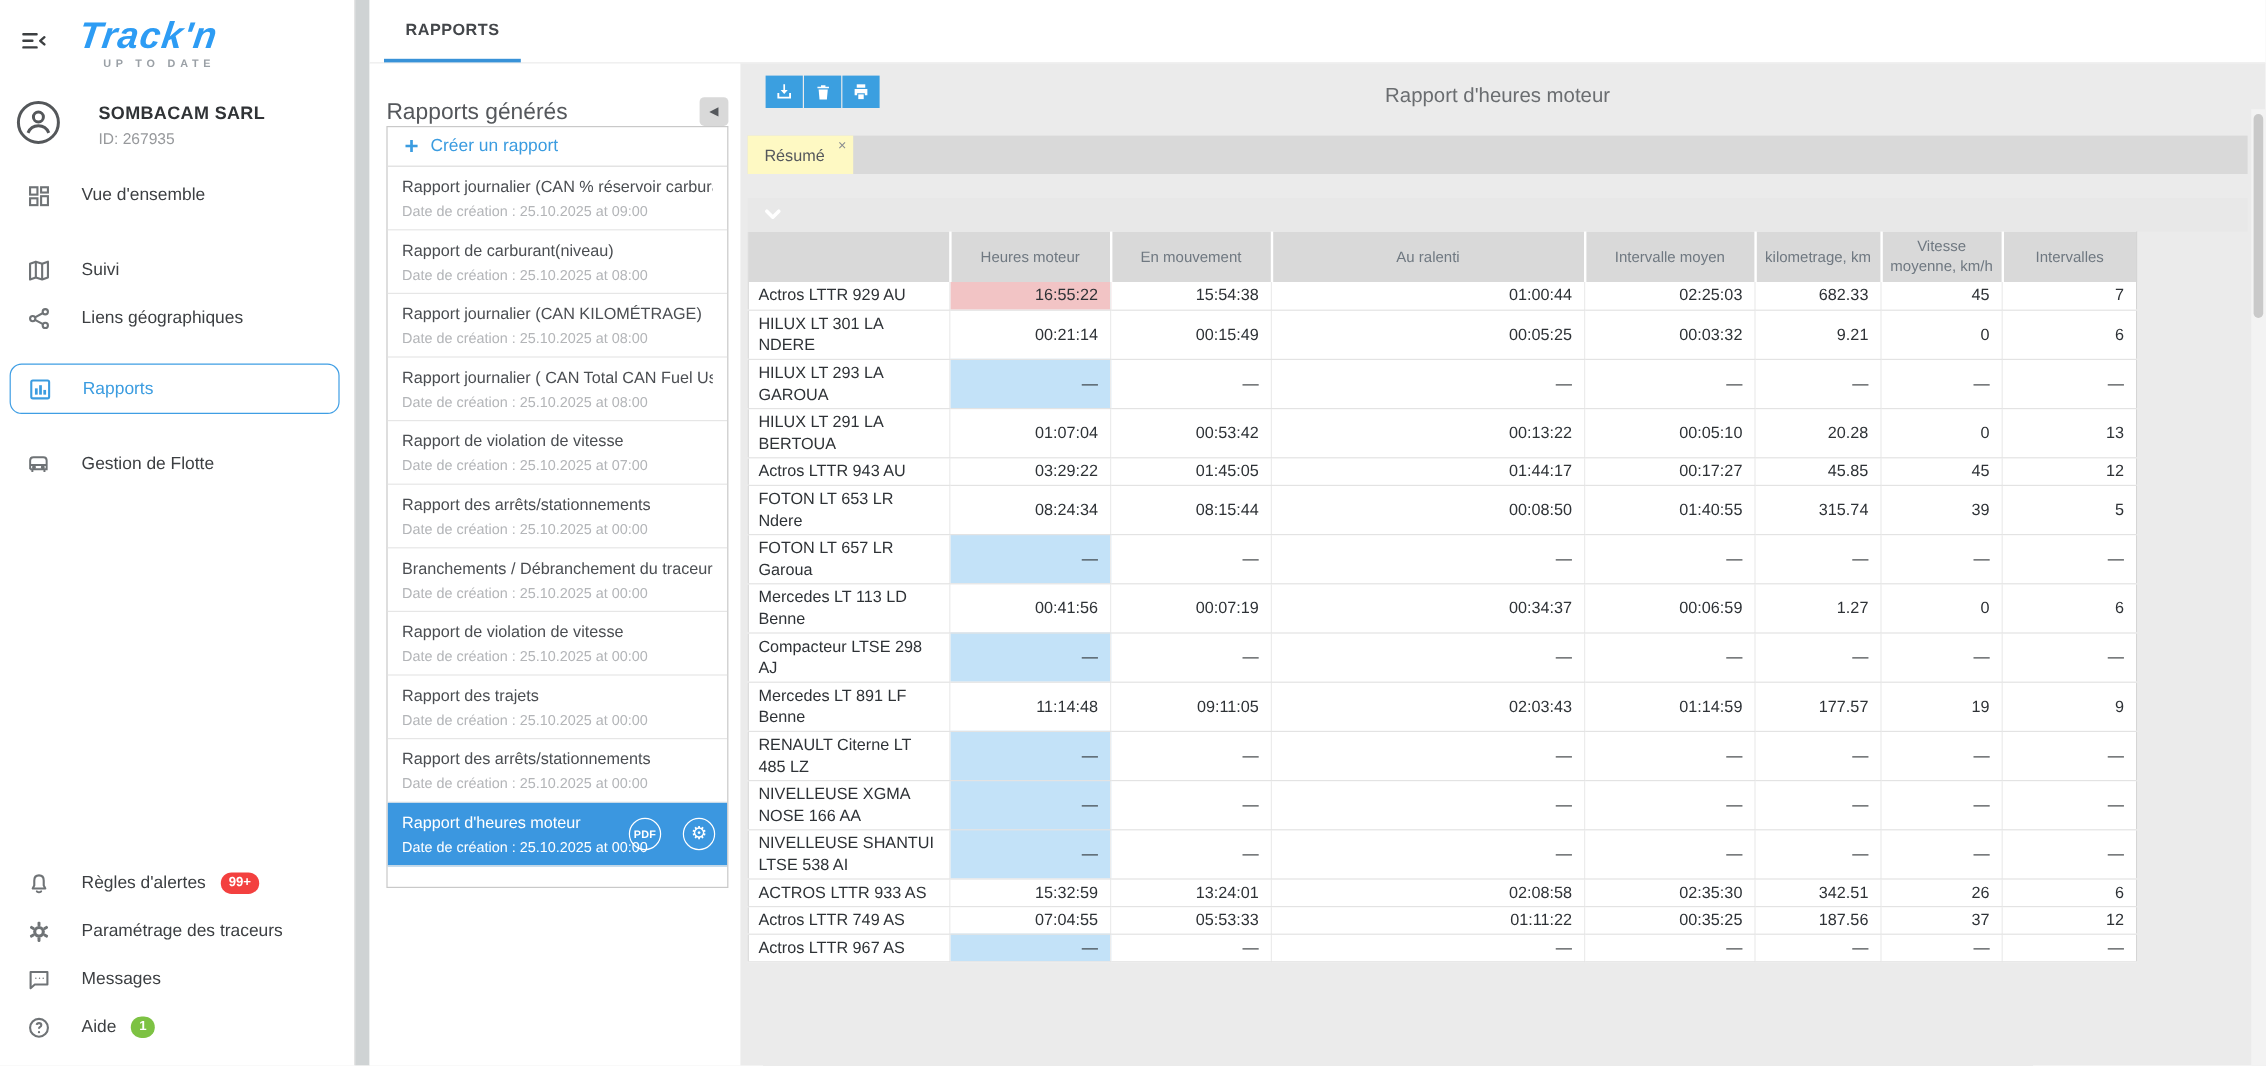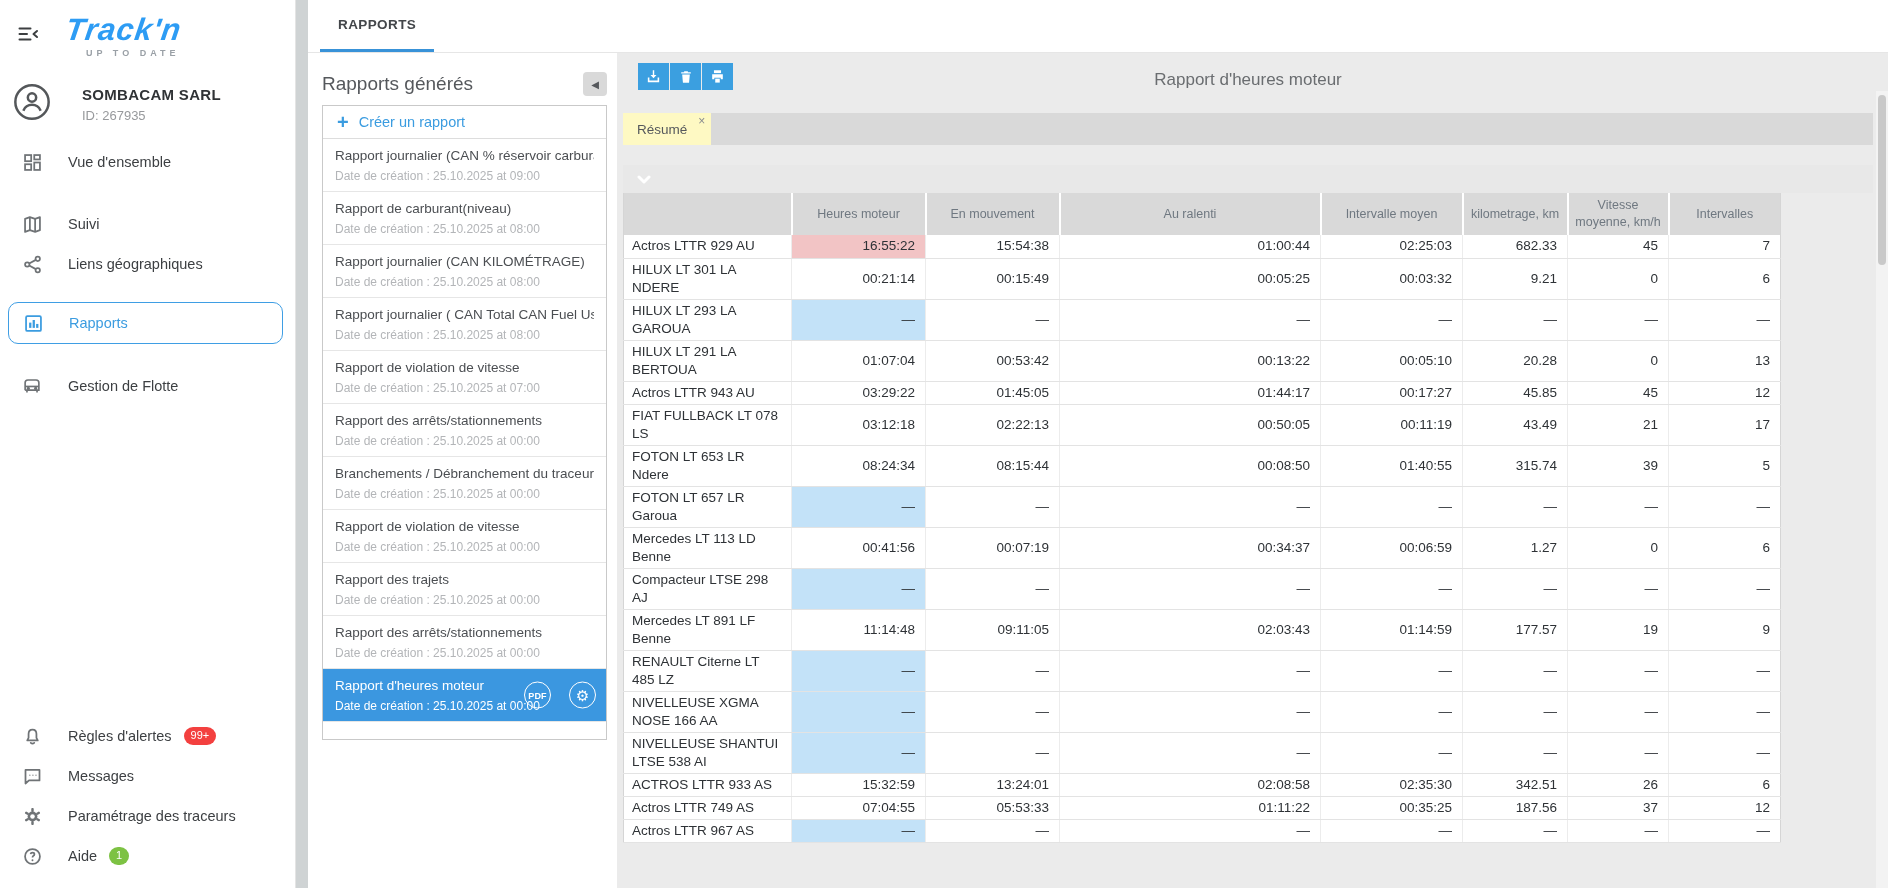--- a/index.html
+++ b/index.html
@@ -20,36 +20,36 @@
   .user-id{font-size:13px;color:#97999c;margin-top:5px}
   .nav-main{margin-top:16px}
   .nav-item{display:flex;align-items:center;height:40px;padding:0 20px;cursor:pointer;color:#3c3f42;font-size:14.5px}
   .nav-icon{width:24px;display:flex;justify-content:center;align-items:center}
   .nav-label{margin-left:24px;white-space:nowrap}
   #nav-main .nav-item:nth-child(2){margin-top:22px}
   #nav-main .nav-item:nth-child(4){margin-top:18px}
   #nav-main .nav-item:nth-child(5){margin-top:22px}
   .nav-item.active{border:1.5px solid #3f9ee4;border-radius:10px;margin-left:8px;margin-right:12px;padding:0 12px;height:42px;color:#3b9ce0}
   .nav-bottom{margin-top:auto}
-  .badge{margin-left:12px;font-size:11px;font-weight:normal;color:#fff;border-radius:9px;padding:2px 7px;line-height:1.2}
+  .badge{margin-left:12px;font-size:11px;font-weight:bold;color:#fff;border-radius:9px;padding:2px 7px;line-height:1.2}
 
   
   .gutter{width:12px;flex:none;background:#cfd3d4}
 
   
   .right{flex:1;display:flex;flex-direction:column;min-width:0}
   .topbar{height:53px;flex:none;background:#fff;display:flex;align-items:stretch;padding-left:12px;border-bottom:1px solid #e6e6e6}
   .tab{display:flex;align-items:center;padding:0 18px;font-size:13.5px;font-weight:bold;color:#43464a;letter-spacing:.4px;cursor:pointer;border-bottom:3px solid transparent}
   .tab-active{border-bottom-color:#3892d8}
   .tab + .tab{margin-left:8px}
   .content{flex:1;display:flex;min-height:0}
 
   
   .panel{width:309px;flex:none;background:#fff;padding:0 10px 0 14px;display:flex;flex-direction:column}
-  .panel-head{height:52px;display:flex;align-items:center;justify-content:space-between;padding-top:10px}
+  .panel-head{height:52px;display:flex;align-items:flex-end;justify-content:space-between;padding-top:10px}
   .panel-title{font-size:19px;color:#55585c}
   .panel-collapse{width:24px;height:24px;background:#d9d9d9;border-radius:4px;display:flex;align-items:center;justify-content:center;font-size:10px;color:#55585c;cursor:pointer}
   .list-box{border:1px solid #c9c9c9;height:635px;overflow:hidden;background:#fff}
   .create-row{height:33px;display:flex;align-items:center;padding-left:14px;border-bottom:1px solid #ddd;color:#3b9ce0;font-size:14.5px;cursor:pointer}
   .plus{font-size:20px;font-weight:bold;margin-right:10px;line-height:1}
   .report-item{padding:9px 12px 8px;border-bottom:1px solid #e6e6e6;cursor:pointer;position:relative}
   .ri-title{font-size:13.5px;color:#4b4e52;white-space:nowrap;overflow:hidden}
   .ri-date{font-size:12px;color:#b3b5b8;margin-top:6px}
   .report-item.selected{background:#3b97e0}
   .report-item.selected .ri-title,.report-item.selected .ri-date{color:#fff}
@@ -174,46 +174,46 @@
               <path d="M12 4 Q7.5 4 7.5 9 V13.5 L6 16.5 H18 L16.5 13.5 V9 Q16.5 4 12 4 Z"></path>
               <path d="M10 19.3 Q12 20.8 14 19.3"></path>
             </svg>
           </span>
     <span class="nav-label">Règles d'alertes</span>
   <span class="badge" style="background: rgb(243, 64, 63);">99+</span>
         </div>
 
   <div class="nav-item">
     <span class="nav-icon">
-            <svg viewBox="0 0 24 24" width="21" height="21" fill="none" stroke="#6f7376" stroke-width="2" stroke-linejoin="round">
-              <path d="M4 4.5 H20 V16.5 H8 L4 20 Z"></path>
-              <circle cx="9" cy="10.5" r="0.7" fill="#6f7376" stroke="none"></circle>
-              <circle cx="12.5" cy="10.5" r="0.7" fill="#6f7376" stroke="none"></circle>
-              <circle cx="16" cy="10.5" r="0.7" fill="#6f7376" stroke="none"></circle>
-            </svg>
-          </span>
-    <span class="nav-label">Messages</span>
-  </div>
-
-  <div class="nav-item">
-    <span class="nav-icon">
             <svg viewBox="0 0 24 24" width="21" height="21">
               <g fill="#6f7376">
                 <circle cx="12" cy="12" r="5.6"></circle>
                 <rect x="10.6" y="2.4" width="2.8" height="4.4" rx="1"></rect>
                 <rect x="10.6" y="17.2" width="2.8" height="4.4" rx="1"></rect>
                 <rect x="10.6" y="2.4" width="2.8" height="4.4" rx="1" transform="rotate(60 12 12)"></rect>
                 <rect x="10.6" y="17.2" width="2.8" height="4.4" rx="1" transform="rotate(60 12 12)"></rect>
                 <rect x="10.6" y="2.4" width="2.8" height="4.4" rx="1" transform="rotate(120 12 12)"></rect>
                 <rect x="10.6" y="17.2" width="2.8" height="4.4" rx="1" transform="rotate(120 12 12)"></rect>
               </g>
               <circle cx="12" cy="12" r="2.6" fill="#fff"></circle>
             </svg>
           </span>
     <span class="nav-label">Paramétrage des traceurs</span>
+  </div>
+
+  <div class="nav-item">
+    <span class="nav-icon">
+            <svg viewBox="0 0 24 24" width="21" height="21" fill="none" stroke="#6f7376" stroke-width="2" stroke-linejoin="round">
+              <path d="M4 4.5 H20 V16.5 H8 L4 20 Z"></path>
+              <circle cx="9" cy="10.5" r="0.7" fill="#6f7376" stroke="none"></circle>
+              <circle cx="12.5" cy="10.5" r="0.7" fill="#6f7376" stroke="none"></circle>
+              <circle cx="16" cy="10.5" r="0.7" fill="#6f7376" stroke="none"></circle>
+            </svg>
+          </span>
+    <span class="nav-label">Messages</span>
   </div>
 
   <div class="nav-item">
     <span class="nav-icon">
             <svg viewBox="0 0 24 24" width="21" height="21" fill="none" stroke="#6f7376" stroke-width="2">
               <circle cx="12" cy="12" r="8.5"></circle>
               <path d="M9.8 9.2 Q10 7.5 12 7.5 Q14.2 7.5 14.2 9.3 Q14.2 10.6 12.8 11.3 Q12 11.8 12 13"></path>
               <circle cx="12" cy="16.2" r="1.1" fill="#6f7376" stroke="none"></circle>
             </svg>
           </span>
@@ -414,30 +414,20 @@
                 <td class="veh">Actros LTTR 943 AU</td>
                 <td>03:29:22</td>
                 <td>01:45:05</td>
                 <td>01:44:17</td>
                 <td>00:17:27</td>
                 <td>45.85</td>
                 <td>45</td>
                 <td>12</td>
               </tr>
               <tr>
-                <td class="veh">FIAT FULLBACK LT 078 LS</td>
-                <td>03:12:18</td>
-                <td>02:22:13</td>
-                <td>00:50:05</td>
-                <td>00:11:19</td>
-                <td>43.49</td>
-                <td>21</td>
-                <td>17</td>
-              </tr>
-              <tr>
                 <td class="veh">FOTON LT 653 LR Ndere</td>
                 <td>08:24:34</td>
                 <td>08:15:44</td>
                 <td>00:08:50</td>
                 <td>01:40:55</td>
                 <td>315.74</td>
                 <td>39</td>
                 <td>5</td>
               </tr>
               <tr>

